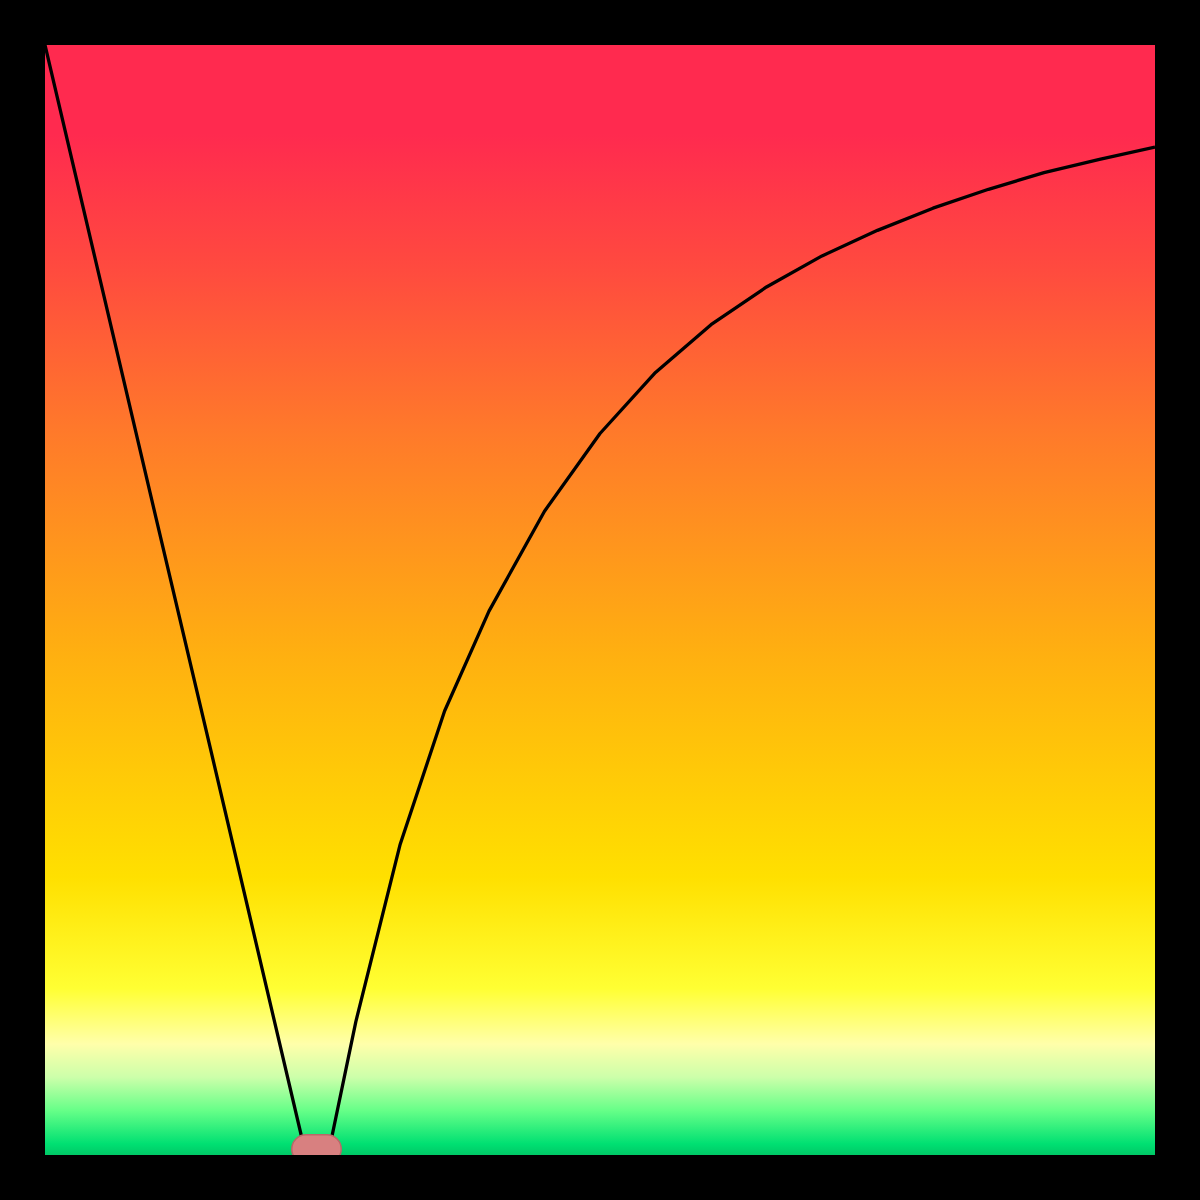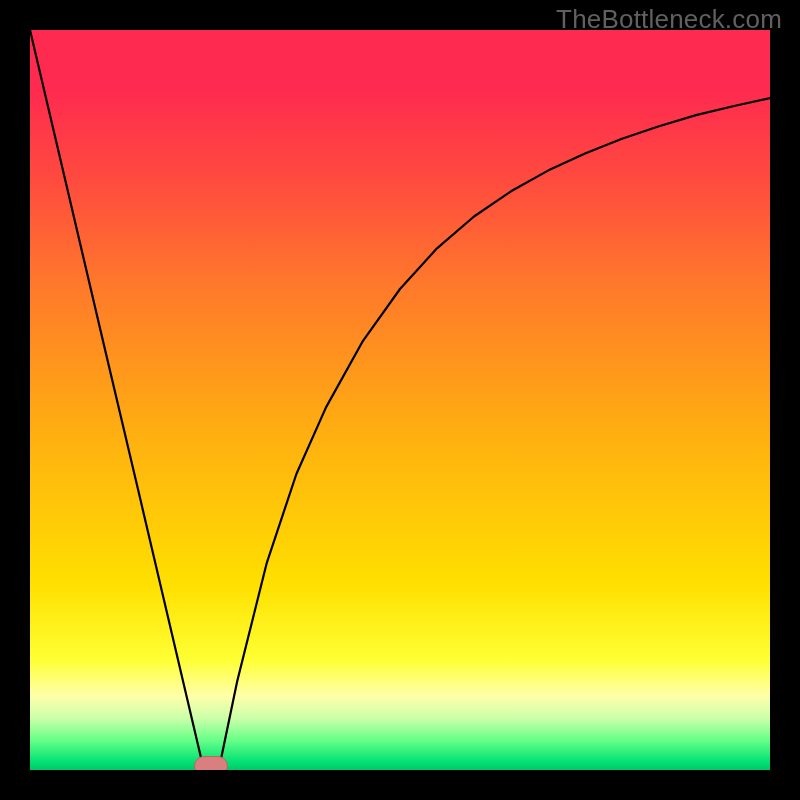--- a/index.html
+++ b/index.html
@@ -74,21 +74,20 @@
     border-radius: 10px;
     background: #d88080;
     border: 1px solid #b86868;
     transform: translate(-50%, -50%);
   }
 </style>
 </head>
 <body>
 
 <div class="frame">
-  <div class="watermark">TheBottleneck.com</div>
 
   <div class="plot-area">
     <div class="gradient"></div>
 
     <svg class="curve-svg" id="curve-svg" viewBox="0 0 740 740" preserveAspectRatio="none">
       <path id="curve-path" class="curve-line" d="M0.00 0.00 L37.00 157.62 L74.00 315.24 L111.00 472.12 L148.00 629.74 L173.90 740.00 L188.70 740.00 L207.20 651.20 L236.80 532.80 L266.40 444.00 L296.00 377.40 L333.00 310.80 L370.00 259.00 L407.00 218.30 L444.00 186.48 L481.00 161.32 L518.00 140.60 L555.00 123.58 L592.00 108.78 L629.00 96.20 L666.00 85.10 L703.00 76.22 L740.00 68.08"></path>
     </svg>
 
     <div class="marker" id="min-marker" style="left: 181.3px; top: 736px;"></div>
   </div>

